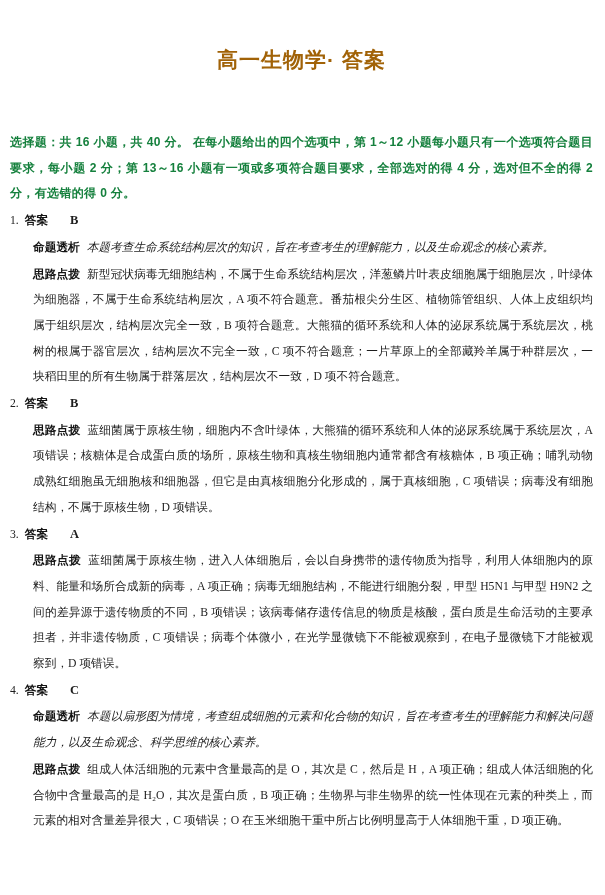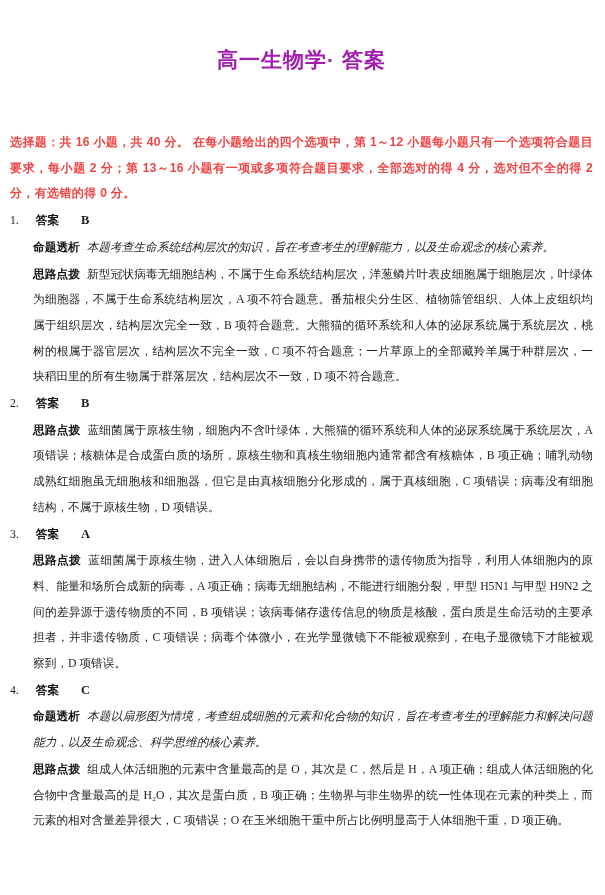--- a/index.html
+++ b/index.html
@@ -17,41 +17,41 @@
     line-height: 25.7px;
   }
   .title {
     margin: 0 0 57px 0;
     text-align: center;
     font-family: "Liberation Sans", "DejaVu Sans", sans-serif;
     font-weight: bold;
     font-size: 21px;
     line-height: 26px;
     letter-spacing: 1px;
-    color: #a21caf;
+    color: #a16207;
   }
   .intro {
     margin: 0;
     font-family: "Liberation Sans", "DejaVu Sans", sans-serif;
     font-weight: bold;
     font-size: 12px;
     letter-spacing: 0.35px;
     text-align: justify;
-    color: #ef4444;
+    color: #15803d;
   }
   .question { margin: 0; }
   .question p { margin: 0; text-align: justify; }
   .answer-line { white-space: nowrap; }
   .qnum { font-family: "Liberation Serif", serif; }
   .lbl {
     font-family: "Liberation Sans", "DejaVu Sans", sans-serif;
     font-weight: bold;
     color: #141414;
   }
-  .answer-label { margin-left: 14px; }
+  .answer-label { margin-left: 3px; }
   .answer-letter {
     margin-left: 19px;
     font-weight: bold;
     font-size: 12.5px;
     font-family: "Liberation Serif", serif;
   }
   .para { margin-left: 23px !important; }
   .para .lbl { margin-right: 4px; }
   .analysis-text { font-style: italic; }
   .tips-text { font-style: normal; }

